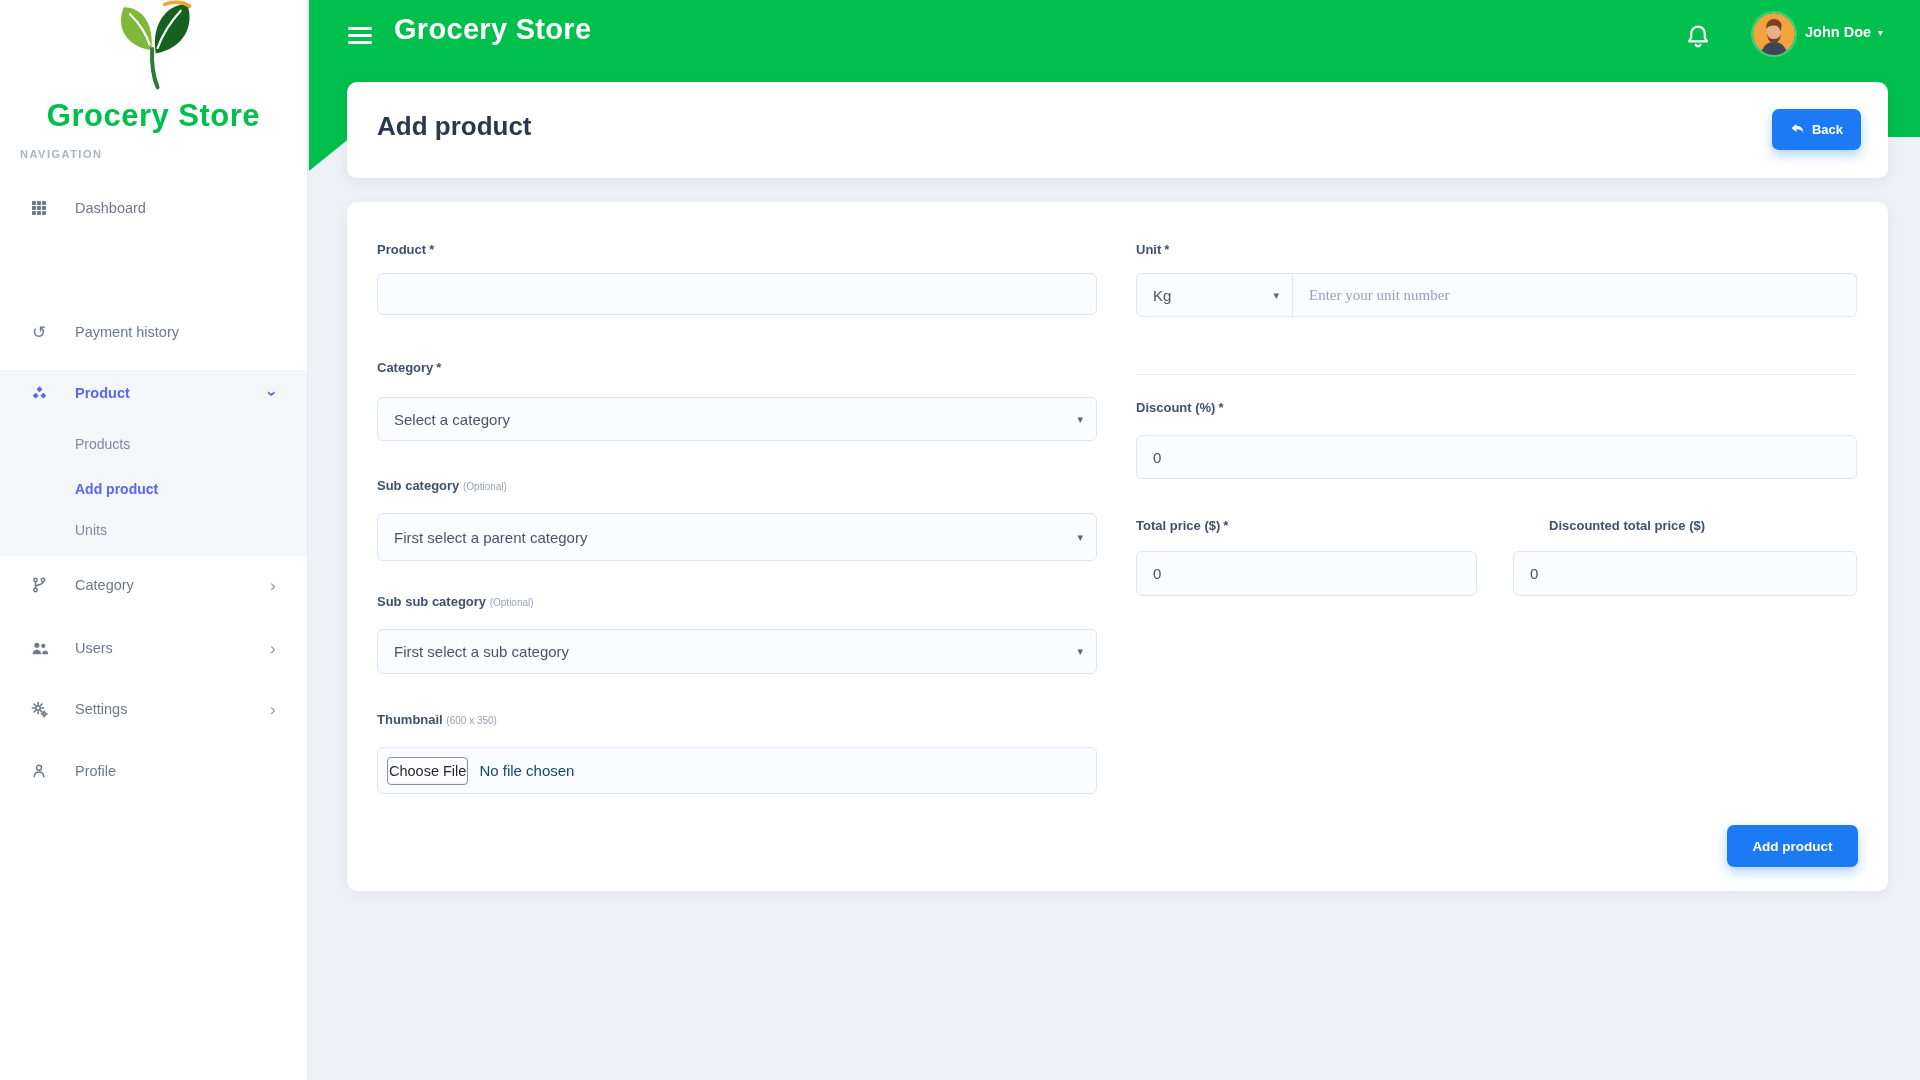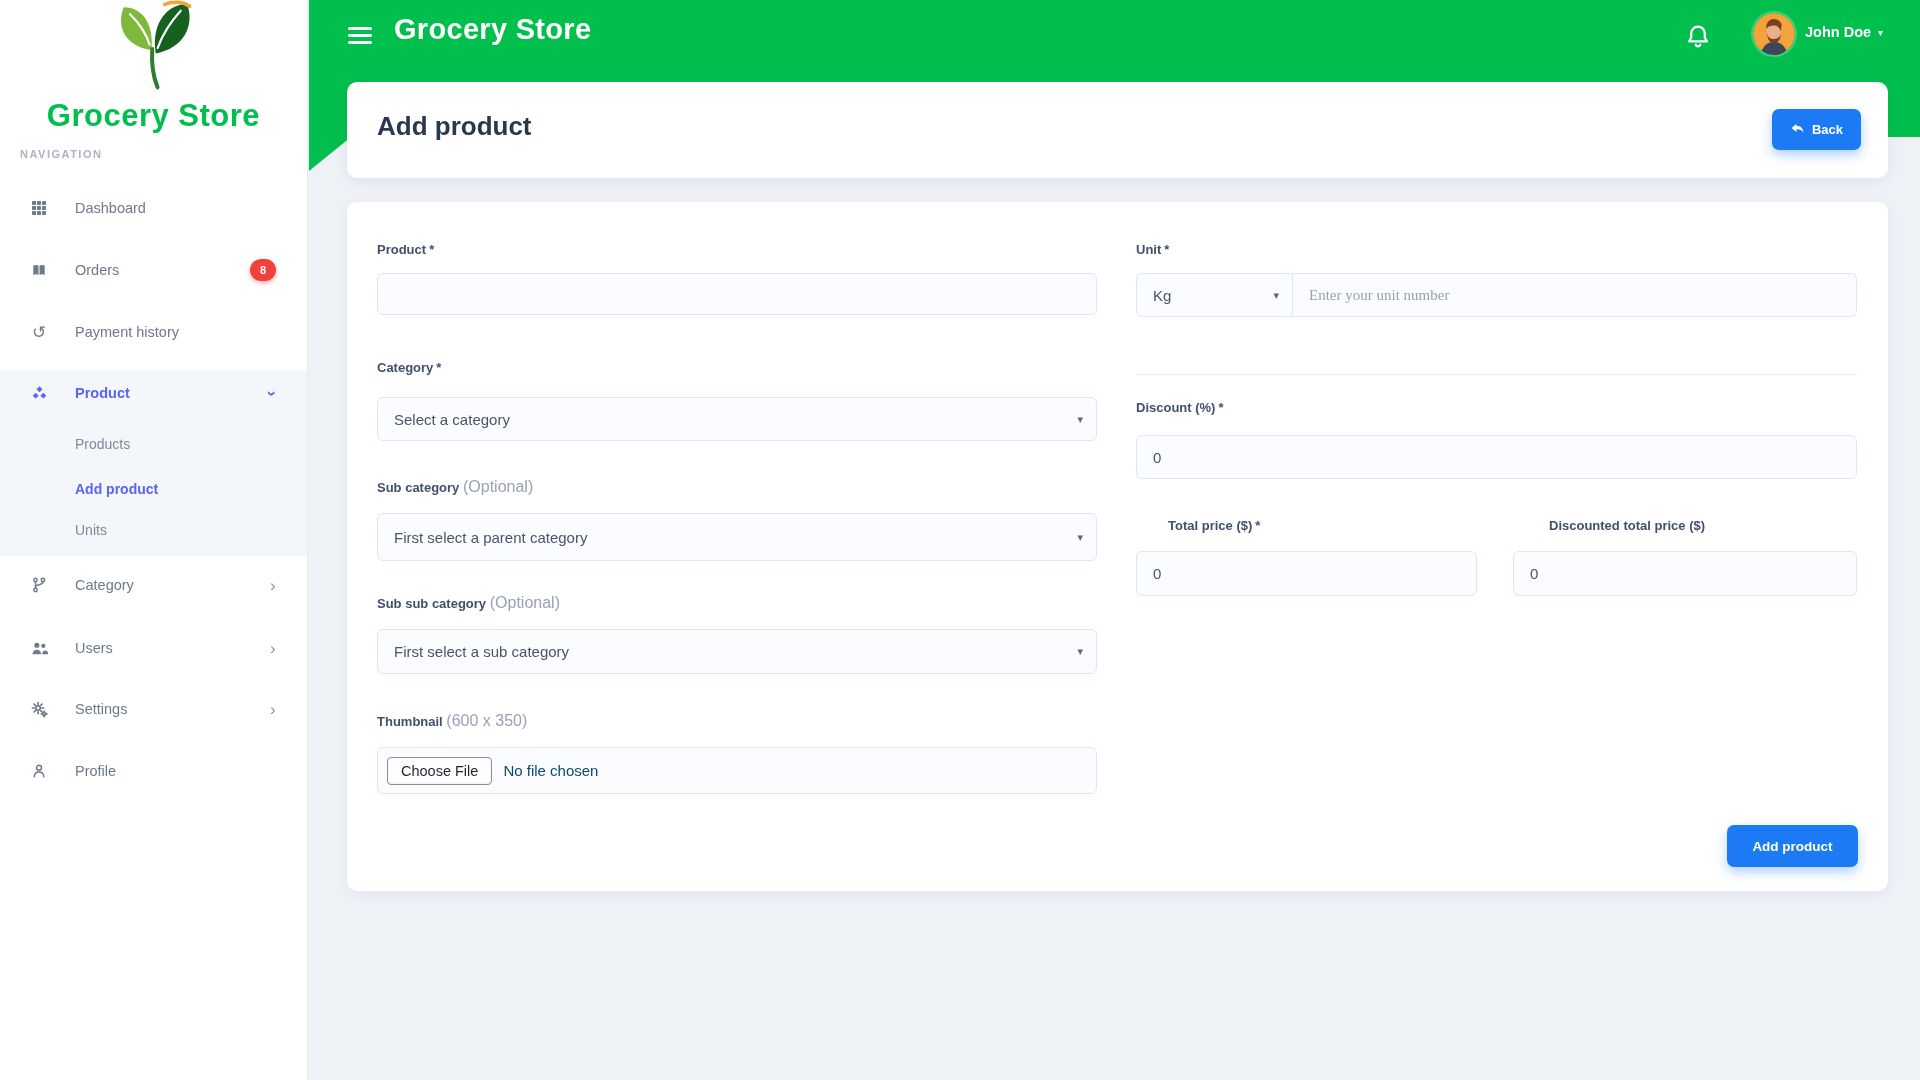--- a/index.html
+++ b/index.html
@@ -47,38 +47,38 @@
     box-shadow:0 3px 14px rgba(40,60,100,.07);z-index:3;}
   .page-title{position:absolute;left:30px;top:29px;font-size:26px;font-weight:bold;color:#2b3750;}
   .back-btn{position:absolute;right:27px;top:27px;height:41px;padding:0 18px;background:var(--blue);border:none;border-radius:7px;
     color:#fff;font-size:13px;font-weight:bold;font-family:"Liberation Sans",sans-serif;display:flex;align-items:center;gap:7px;cursor:pointer;
     box-shadow:0 5px 12px rgba(29,122,245,.35);}
 
   
   .form-card{position:absolute;left:347px;top:202px;width:1541px;height:689px;background:#fff;border-radius:10px;
     box-shadow:0 3px 14px rgba(40,60,100,.06);z-index:2;}
   .f-label{position:absolute;font-size:13px;font-weight:bold;color:var(--label);}
-  .f-label .opt{font-weight:normal;color:var(--muted);font-size:16px;}
+  .f-label .opt{font-weight:normal;color:var(--muted);font-size:10px;}
   .f-label .req{margin-left:3px;}
   .tbox,.sel{position:absolute;background:var(--inputbg);border:1px solid var(--border);border-radius:6px;font-size:15px;color:#4a5468;}
   input.tbox{padding:0 16px;font-family:"Liberation Sans",sans-serif;outline:none;width:100%;}
   input.tbox::placeholder{color:#97a0b5;}
   .sel{display:flex;align-items:center;padding:0 16px;cursor:pointer;}
   .sel .caret{position:absolute;right:13px;font-size:11px;color:#5b6575;}
   .unit-group{position:absolute;left:789px;top:71px;width:721px;height:44px;display:flex;}
   .unit-select{position:relative;width:157px;height:44px;background:var(--inputbg);border:1px solid var(--border);
     border-radius:6px 0 0 6px;display:flex;align-items:center;padding:0 16px;font-size:15px;color:#4a5468;cursor:pointer;}
   .unit-select .caret{position:absolute;right:13px;font-size:11px;color:#5b6575;}
   .unit-input{flex:1;height:44px;background:var(--inputbg);border:1px solid var(--border);border-left:none;
     border-radius:0 6px 6px 0;padding:0 16px;font-size:15px;font-family:Liberation Serif, serif;color:#4a5468;outline:none;}
   .unit-input::placeholder{color:#97a0b5;}
   .r-divider{position:absolute;left:789px;top:172px;width:721px;height:1px;background:#e9edf3;}
   .file-box{position:absolute;left:30px;top:545px;width:720px;height:47px;background:var(--inputbg);border:1px solid var(--border);
     border-radius:6px;display:flex;align-items:center;padding:0 9px;}
-  .file-btn{background:#fdfdfd;border:1px solid #8d8d97;border-radius:4px;padding:5px 13px;font-size:14.5px;color:#1d2430;
+  .file-btn{background:#fdfdfd;border:1px solid #8d8d97;border-radius:4px;padding:5px 1px;font-size:14.5px;color:#1d2430;
     font-family:"Liberation Sans",sans-serif;cursor:pointer;box-shadow:inset 0 -1px 2px rgba(0,0,0,.06);}
   .file-status{margin-left:11px;font-size:15px;color:#0c4a6e;}
   .submit-btn{position:absolute;left:1380px;top:623px;width:131px;height:42px;background:var(--blue);border:none;border-radius:7px;
     color:#fff;font-size:13.5px;font-weight:bold;font-family:"Liberation Sans",sans-serif;cursor:pointer;
     box-shadow:0 5px 12px rgba(29,122,245,.35);}
 </style>
 </head>
 <body>
 
 <div class="screen">
@@ -148,29 +148,20 @@
             <rect x="6" y="6" width="4" height="4" rx=".7"></rect>
             <rect x="11" y="6" width="4" height="4" rx=".7"></rect>
           <rect x="1" y="11" width="4" height="4" rx=".7"></rect>
             <rect x="6" y="11" width="4" height="4" rx=".7"></rect>
             <rect x="11" y="11" width="4" height="4" rx=".7"></rect>
         </svg>
       </span>
       <span class="nlabel">Dashboard</span>
     </div>
 
-    <div class="nav-item" style="top:250px;">
-      <span class="nico">
-        <svg width="16" height="16" viewBox="0 0 16 16" fill="currentColor">
-          <path d="M2.3 3.6c2.2-.9 4-.9 5.2.2v9.2c-1.2-1.1-3-1.1-5.2-.2zM13.7 3.6c-2.2-.9-4-.9-5.2.2v9.2c1.2-1.1 3-1.1 5.2-.2z"></path>
-        </svg>
-      </span>
-      <span class="nlabel">Orders</span>
-      <span class="count-badge">8</span>
-    </div>
 
     <div class="nav-item" style="top:312px;">
       <span class="nico hist-glyph">↺</span>
       <span class="nlabel">Payment history</span>
     </div>
 
     <div class="nav-item active" style="top:373px;">
       <span class="nico">
         <svg width="17" height="17" viewBox="0 0 16 16" fill="currentColor">
           <path d="M8 1.2 10.8 4 8 6.8 5.2 4Z"></path>
@@ -303,21 +294,21 @@
       <input class="unit-input" type="text" placeholder="Enter your unit number" style="">
     </div>
 
     <div class="r-divider"></div>
 
     <div class="f-label" style="left:789px;top:198px;">
       <span>Discount (%)</span><span class="req">*</span>
     </div>
     <input class="tbox" style="left: 789px; top: 233px; width: 721px; height: 44px; position: absolute;" type="text" value="0">
 
-    <div class="f-label" style="left:789px;top:316px;margin-left:32px;">
+    <div class="f-label" style="left:789px;top:316px;">
       <span>Total price ($)</span><span class="req">*</span>
     </div>
     <input class="tbox" style="left: 789px; top: 349px; width: 341px; height: 45px; position: absolute;" type="text" value="0">
 
     <div class="f-label" style="left:1166px;top:316px;margin-left:36px;">
       <span>Discounted total price ($)</span>
     </div>
     <input class="tbox" style="left: 1166px; top: 349px; width: 344px; height: 45px; position: absolute;" type="text" value="0">
 
     <button class="submit-btn">Add product</button>

